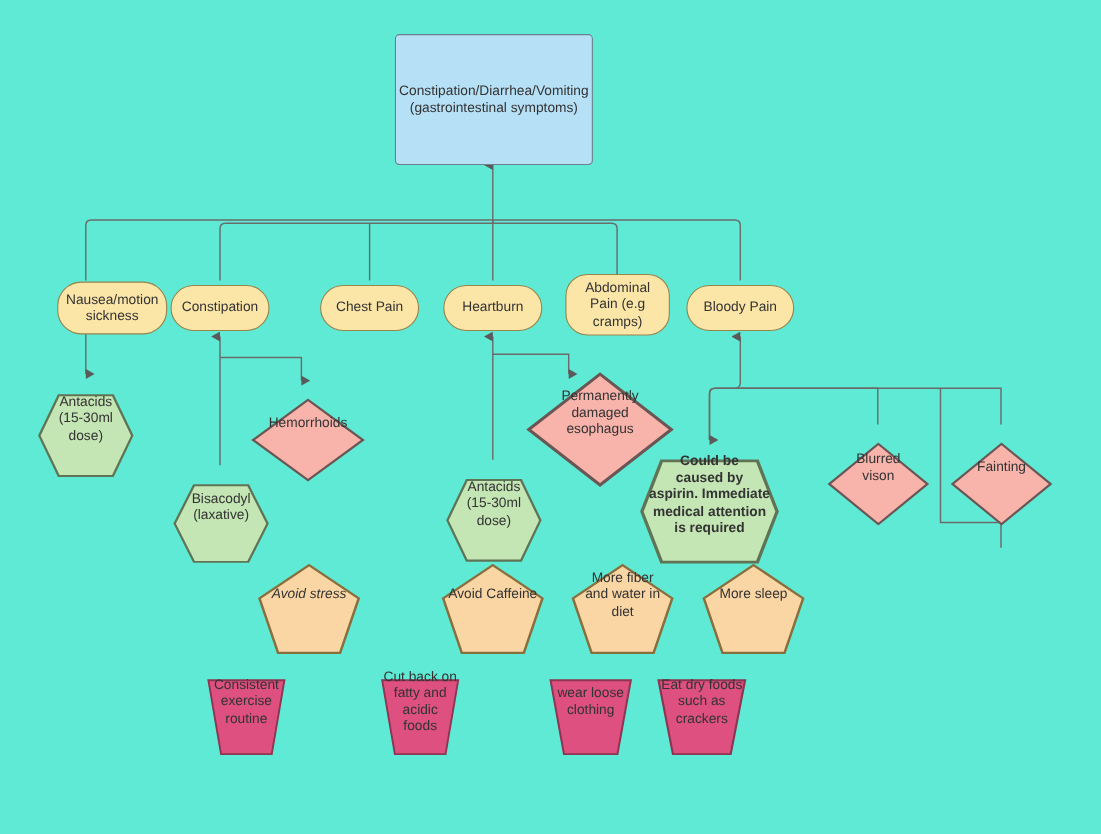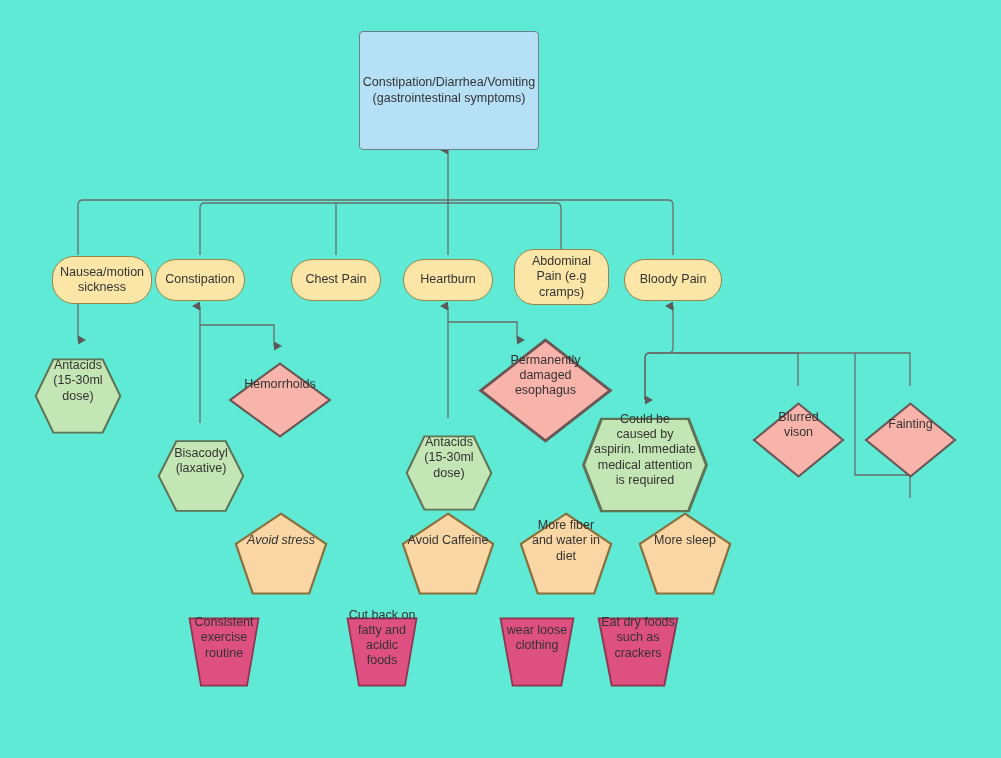--- a/index.html
+++ b/index.html
@@ -193,21 +193,21 @@
     <span class="bg">
       <svg viewBox="0 0 100 100" preserveAspectRatio="none">
         <polygon class="hexfill" points="22,3 78,3 98,50 78,97 22,97 2,50"></polygon>
       </svg>
     </span>
     <span class="lbl">Antacids
 (15-30ml
 dose)</span>
   </div>
 
-  <div class="node shape-hex" style="left:581px; top:401px; width:128px; height:98px;">
+  <div class="node shape-hex" style="left:581px; top:401px; width:128px; height:98px;font-weight:bold;">
     <span class="bg">
       <svg viewBox="0 0 100 100" preserveAspectRatio="none">
         <polygon class="hexfill" points="16,3 84,3 98,50 84,97 16,97 2,50"></polygon>
       </svg>
     </span>
     <span class="lbl">Could be
 caused by
 aspirin. Immediate
 medical attention
 is required</span>

